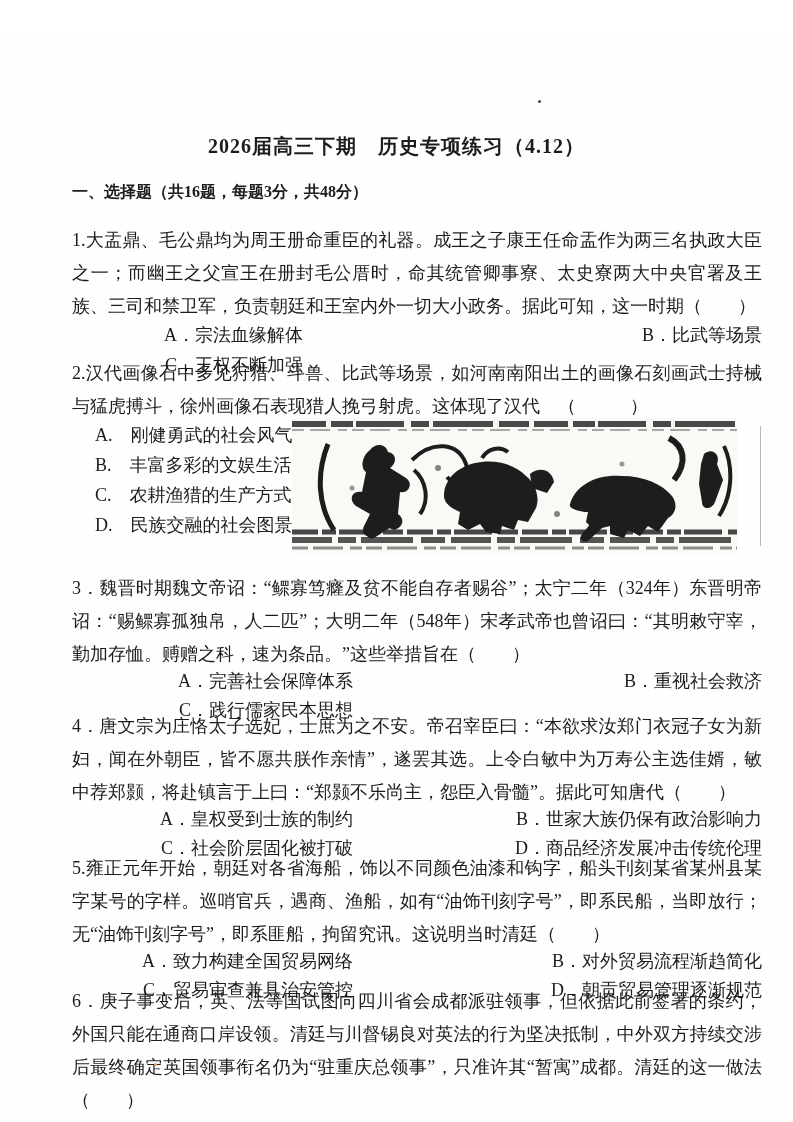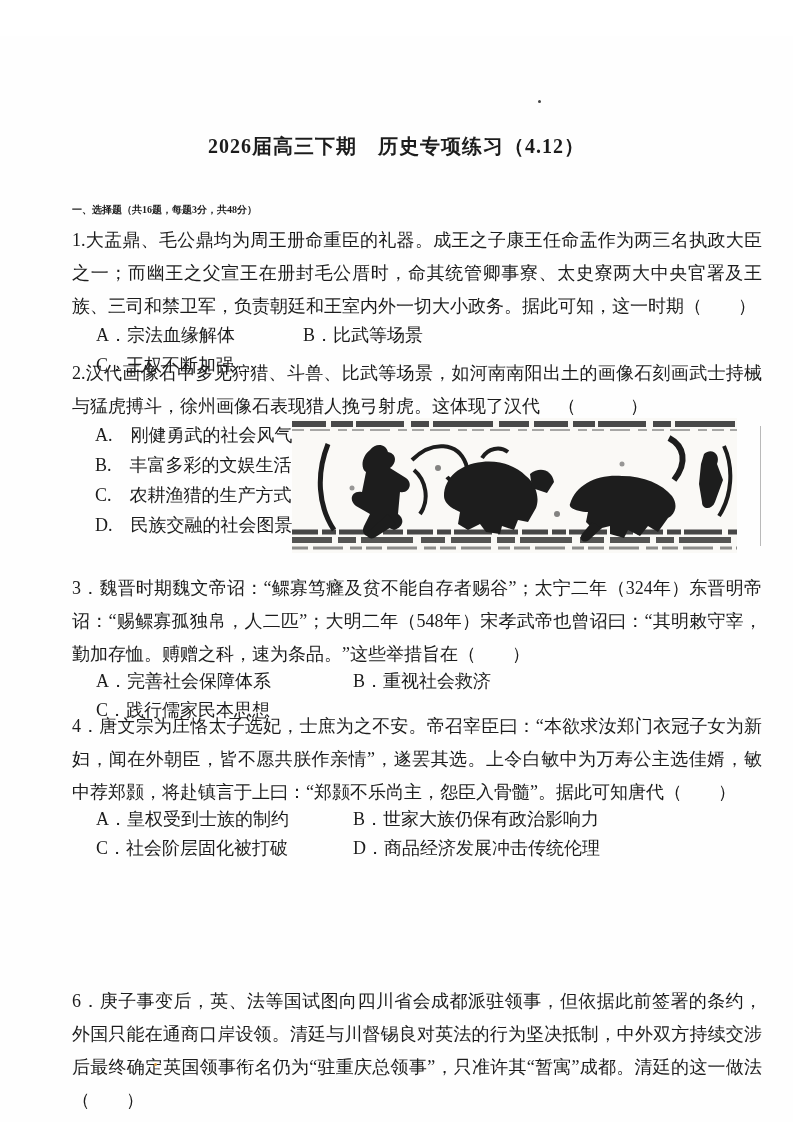--- a/index.html
+++ b/index.html
@@ -18,38 +18,39 @@
     top: 97px;
     left: 0;
     width: 100%;
     text-align: center;
     font-size: 20px;
     font-weight: bold;
     letter-spacing: 1px;
   }
   .section-heading {
     position: absolute;
-    top: 167px;
+    top: 146px;
     left: 72px;
-    font-size: 10px;
+    font-size: 16px;
     font-weight: bold;
   }
   .question {
     position: absolute;
     left: 72px;
     width: 690px;
     font-size: 18px;
     line-height: 33px;
   }
   .q-stem { text-align: justify; }
   .options-grid {
     display: grid;
     line-height: 30px;
     padding-left: 24px;
     margin-top: -3px;
+    text-align: right;
   }
   .grid-q1 { grid-template-columns: 207px auto; }
   .grid-std { grid-template-columns: 257px auto; }
   .q2-row { display: flex; align-items: flex-start; margin-top: -3px; }
   .q2-options { width: 197px; padding-left: 23px; line-height: 30px; flex: none; }
   .q2-options span { display: block; white-space: nowrap; }
   .relief-wrap { flex: none; margin-top: -2px; }
   .artifact-dot {
     position: absolute; width: 3px; height: 3px; border-radius: 50%;
   }
@@ -142,20 +143,29 @@
   <div class="question" style="top:674px">
     <div class="q-stem">4．唐文宗为庄恪太子选妃，士庶为之不安。帝召宰臣曰：“本欲求汝郑门衣冠子女为新妇，闻在外朝臣，皆不愿共朕作亲情”，遂罢其选。上令白敏中为万寿公主选佳婿，敏中荐郑颢，将赴镇言于上曰：“郑颢不乐尚主，怨臣入骨髓”。据此可知唐代（　　）</div>
     <div class="options-grid grid-std" style="line-height:29px; margin-top:-4px;">
       <span>A．皇权受到士族的制约</span>
       <span>B．世家大族仍保有政治影响力</span>
       <span>C．社会阶层固化被打破</span>
       <span>D．商品经济发展冲击传统伦理</span>
     </div>
   </div>
 
+  <div class="question" style="top:816px">
+    <div class="q-stem">5.雍正元年开始，朝廷对各省海船，饰以不同颜色油漆和钩字，船头刊刻某省某州县某字某号的字样。巡哨官兵，遇商、渔船，如有“油饰刊刻字号”，即系民船，当即放行；无“油饰刊刻字号”，即系匪船，拘留究讯。这说明当时清廷（　　）</div>
+    <div class="options-grid grid-std" style="line-height:29px; margin-top:-4px;">
+      <span>A．致力构建全国贸易网络</span>
+      <span>B．对外贸易流程渐趋简化</span>
+      <span>C．贸易审查兼具治安管控</span>
+      <span>D．朝贡贸易管理逐渐规范</span>
+    </div>
+  </div>
 
   <div class="question" style="top:949px">
     <div class="q-stem">6．庚子事变后，英、法等国试图向四川省会成都派驻领事，但依据此前签署的条约，外国只能在通商口岸设领。清廷与川督锡良对英法的行为坚决抵制，中外双方持续交涉后最终确定英国领事衔名仍为“驻重庆总领事”，只准许其“暂寓”成都。清廷的这一做法（　　）</div>
   </div>
 
   <span class="artifact-dot dot-yellow"></span>
 
 </div>
 
 </body></html>

